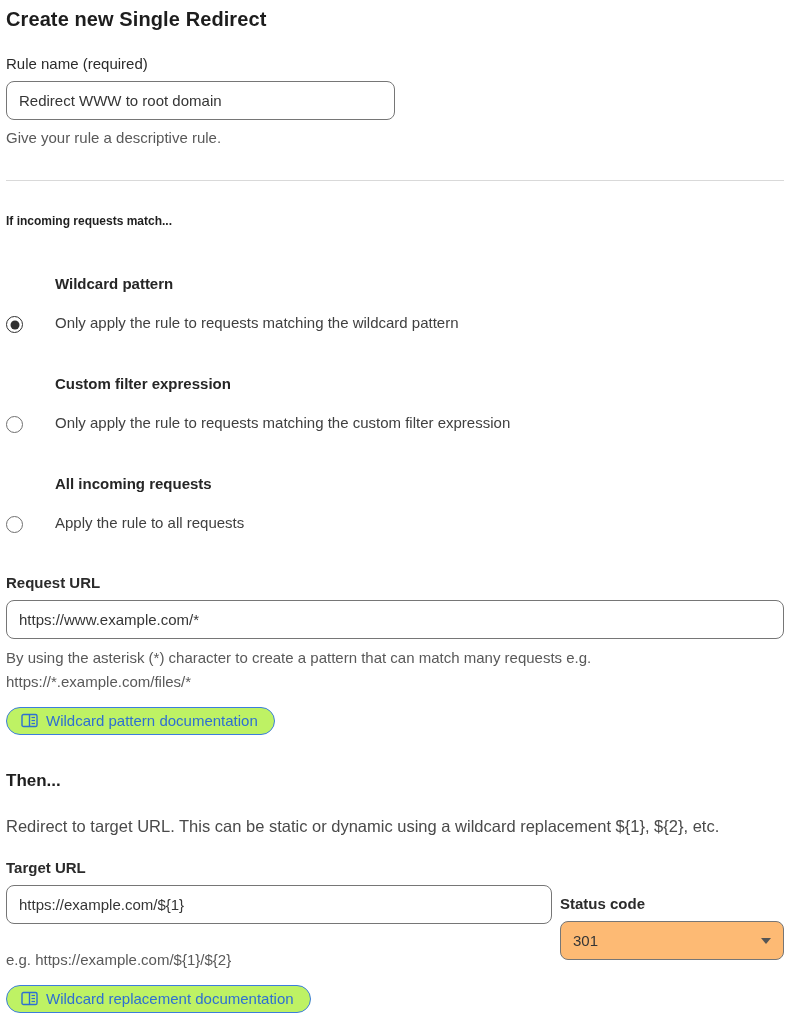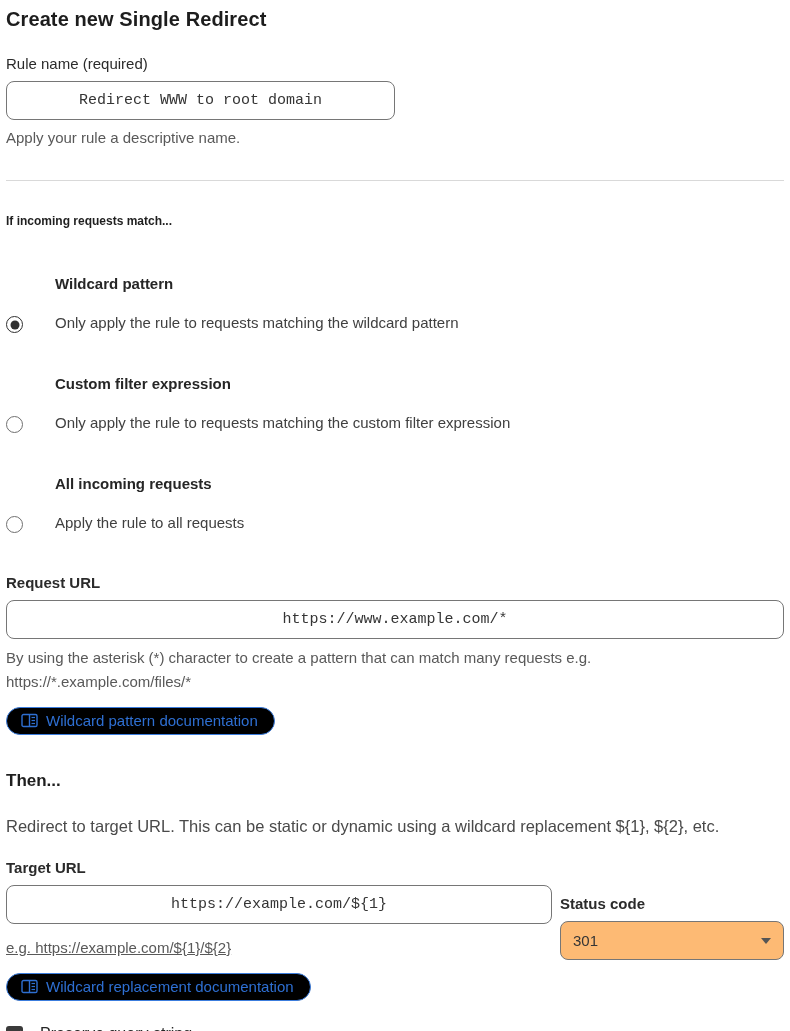--- a/index.html
+++ b/index.html
@@ -23,22 +23,22 @@
     padding:8px 6px 0 6px;
     overflow:hidden;
   }
   h1.page-title{font-size:20px;font-weight:700;color:#1d1d1d;letter-spacing:.1px;}
   .field-label{font-size:15px;color:#2b2b2b;margin-top:24px;}
   .field-label.bold{font-weight:700;}
   input.text-input{
     display:block;margin-top:9px;height:39px;
     border:1px solid var(--input-border);border-radius:8px;
     padding:0 12px;font-size:15px;color:#353535;
-    font-family:Liberation Mono, monospace;
-    background:#fff;outline:none;width:100%;text-align:center;
+    font-family:Liberation Sans, sans-serif;
+    background:#fff;outline:none;width:100%;
   }
   input.rule-name{width:389px;}
   .help-text{font-size:15px;color:var(--text-help);margin-top:6px;line-height:24px;}
   hr.divider{border:none;border-top:1px solid var(--divider);margin-top:30px;}
   h2.section-heading{font-size:12px;font-weight:700;color:#1f1f1f;margin-top:33px;}
   .radio-group{margin-top:46px;}
   .radio-row{display:flex;align-items:flex-end;gap:32px;margin-bottom:41px;}
   .radio{
     flex:0 0 auto;width:17px;height:17px;border-radius:50%;
     border:1.5px solid #6f6f6f;margin-top:2px;position:relative;background:#fff;cursor:pointer;
@@ -46,21 +46,21 @@
   .radio.checked{border-color:#2f2f2f;}
   .radio.checked::after{
     content:"";position:absolute;left:50%;top:50%;width:9px;height:9px;
     transform:translate(-50%,-50%);border-radius:50%;background:#2f2f2f;
   }
   .radio-texts{flex:1;}
   .radio-label{font-size:15px;font-weight:700;color:#262626;line-height:20px;}
   .radio-desc{font-size:15px;color:var(--text-body);margin-top:19px;line-height:20px;}
   .doc-button{
     display:inline-flex;align-items:center;gap:8px;margin-top:13px;
-    border:1.5px solid var(--doc-border);border-radius:999px;background:#000000;
+    border:1.5px solid var(--doc-border);border-radius:999px;background:#bef264;
     color:var(--doc-blue);font-size:15px;padding:4px 16px 5px 14px;cursor:pointer;
     font-family:"Liberation Sans","DejaVu Sans",sans-serif;
   }
   .doc-button svg{display:block;}
   h3.then-heading{font-size:17px;font-weight:700;color:#1f1f1f;margin-top:36px;}
   p.then-desc{font-size:16.5px;color:#4a4a4a;margin-top:24px;line-height:22px;}
   .target-row{display:flex;gap:8px;margin-top:22px;}
   .col-target{width:546px;flex:0 0 auto;}
   .col-status{flex:1;margin-top:36px;}
   .target-row .field-label{margin-top:0;}
@@ -91,21 +91,21 @@
 </style>
 </head>
 <body>
 
 
 
 <h1 class="page-title">Create new Single Redirect</h1>
 
 <div class="field-label">Rule name (required)</div>
 <input class="text-input rule-name" type="text" value="Redirect WWW to root domain" style="">
-<div class="help-text">Apply your rule a descriptive name.</div>
+<div class="help-text">Give your rule a descriptive rule.</div>
 
 <hr class="divider">
 
 <h2 class="section-heading">If incoming requests match...</h2>
 
 <div class="radio-group">
 
   <div class="radio-row">
     <span class="radio checked"></span>
     <span class="radio-texts">
@@ -153,21 +153,21 @@
 </button>
 
 <h3 class="then-heading">Then...</h3>
 
 <p class="then-desc">Redirect to target URL. This can be static or dynamic using a wildcard replacement ${1}, ${2}, etc.</p>
 
 <div class="target-row">
   <div class="col-target">
     <div class="field-label bold">Target URL</div>
     <input class="text-input" type="text" value="https://example.com/${1}" style="">
-    <div class="help-text" style="margin-top:12px;text-decoration:underline;">e.g. https://example.com/${1}/${2}</div>
+    <div class="help-text" style="margin-top:24px;">e.g. https://example.com/${1}/${2}</div>
   </div>
   <div class="col-status">
     <div class="field-label bold">Status code</div>
     <div class="select-box">
       <span>301</span>
       <span class="caret"></span>
     </div>
   </div>
 </div>
 

